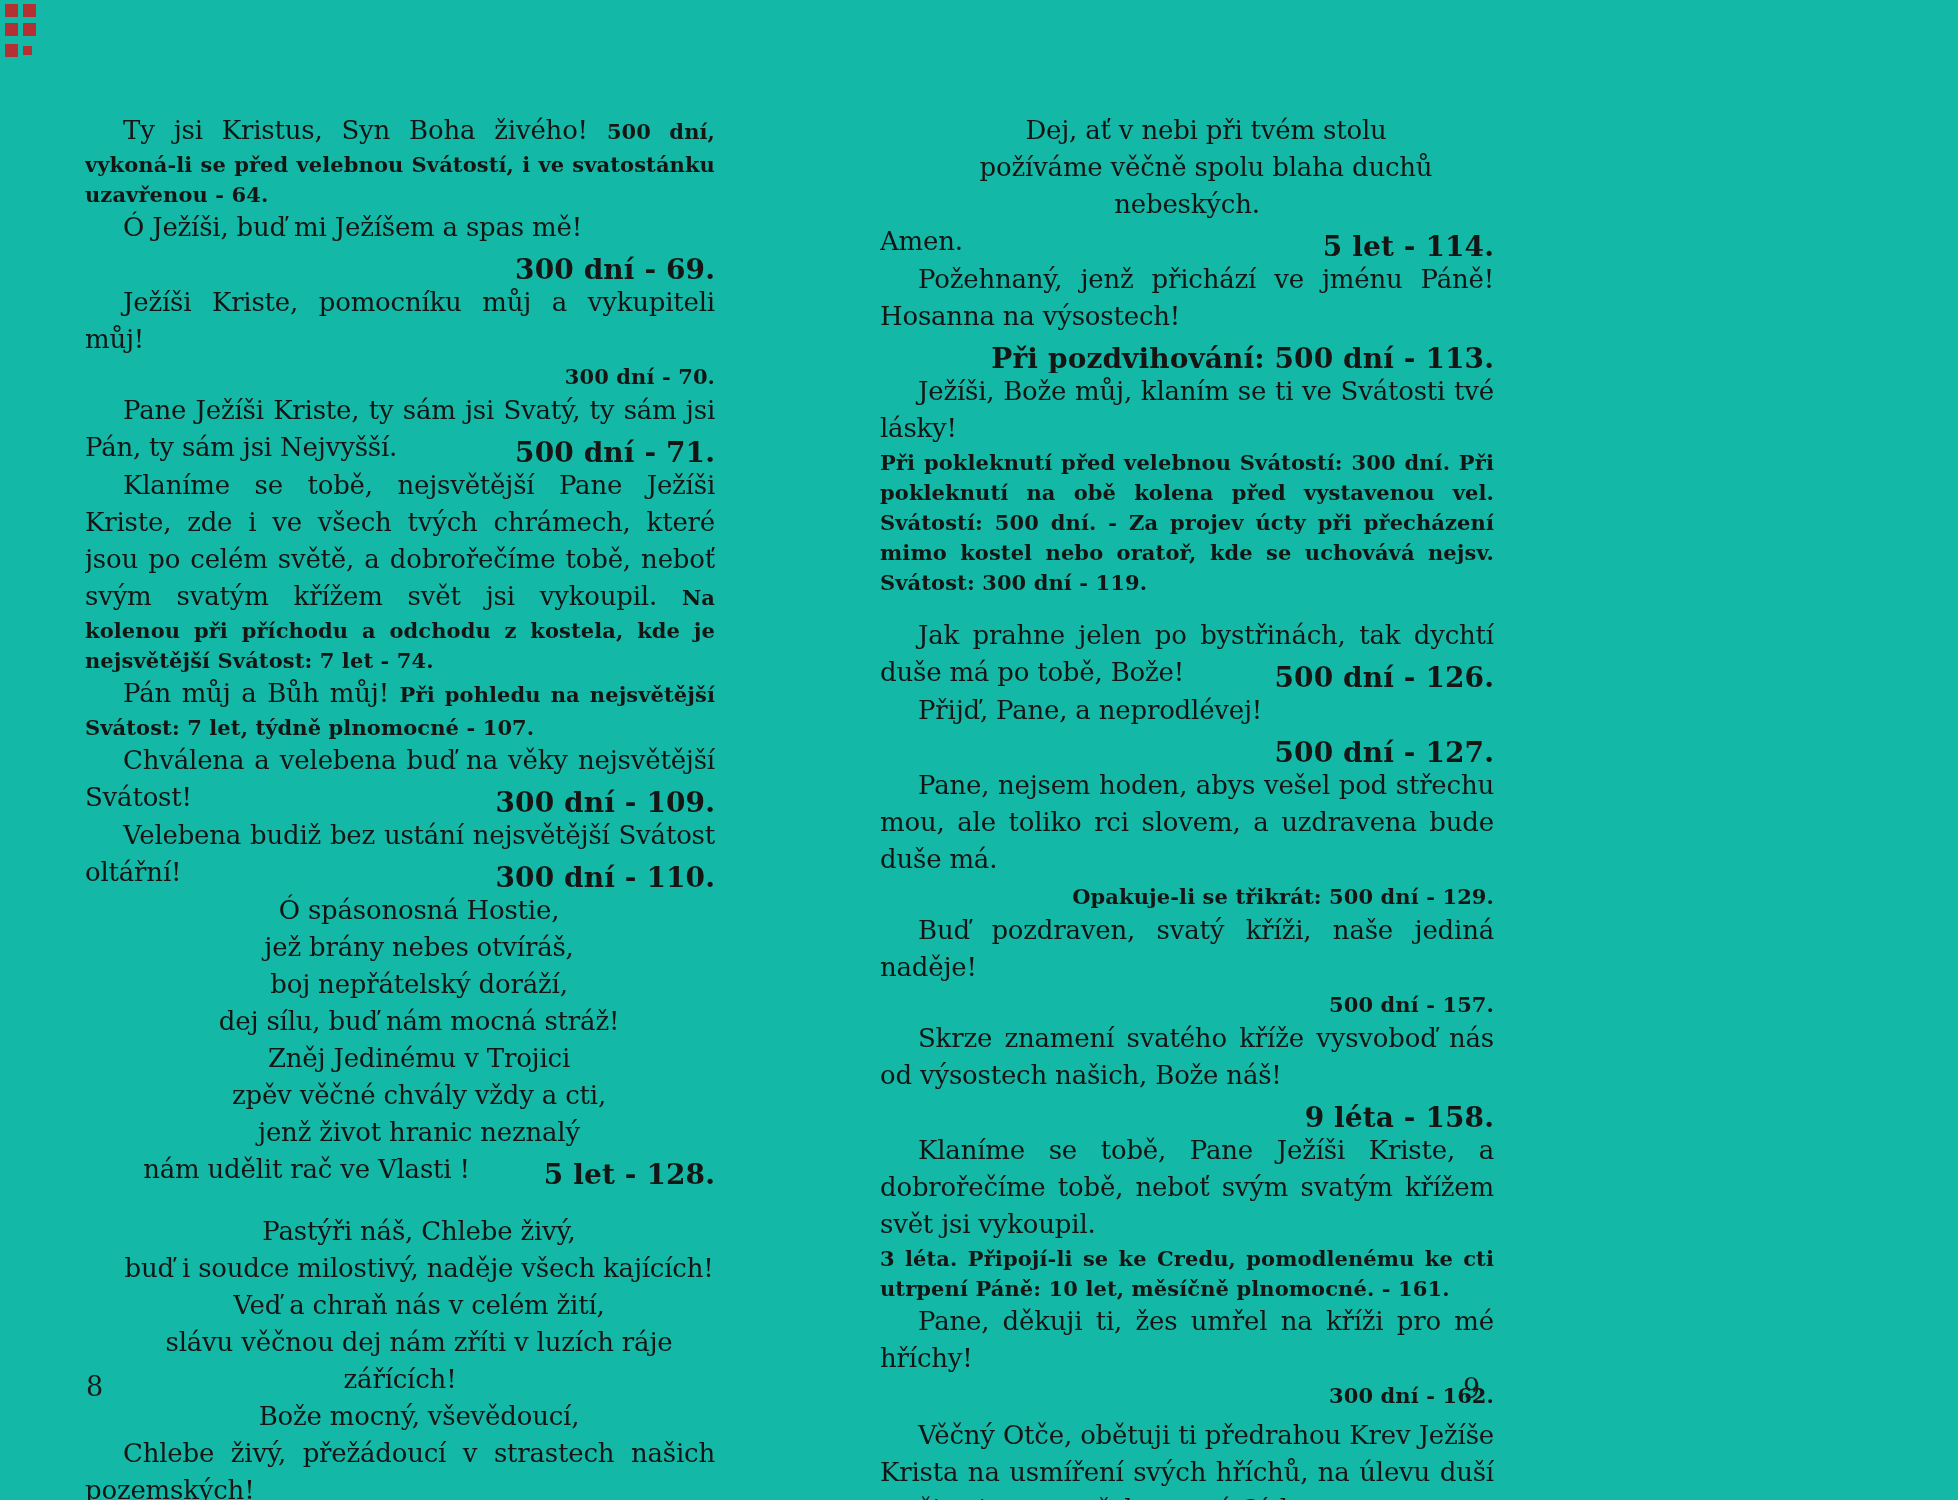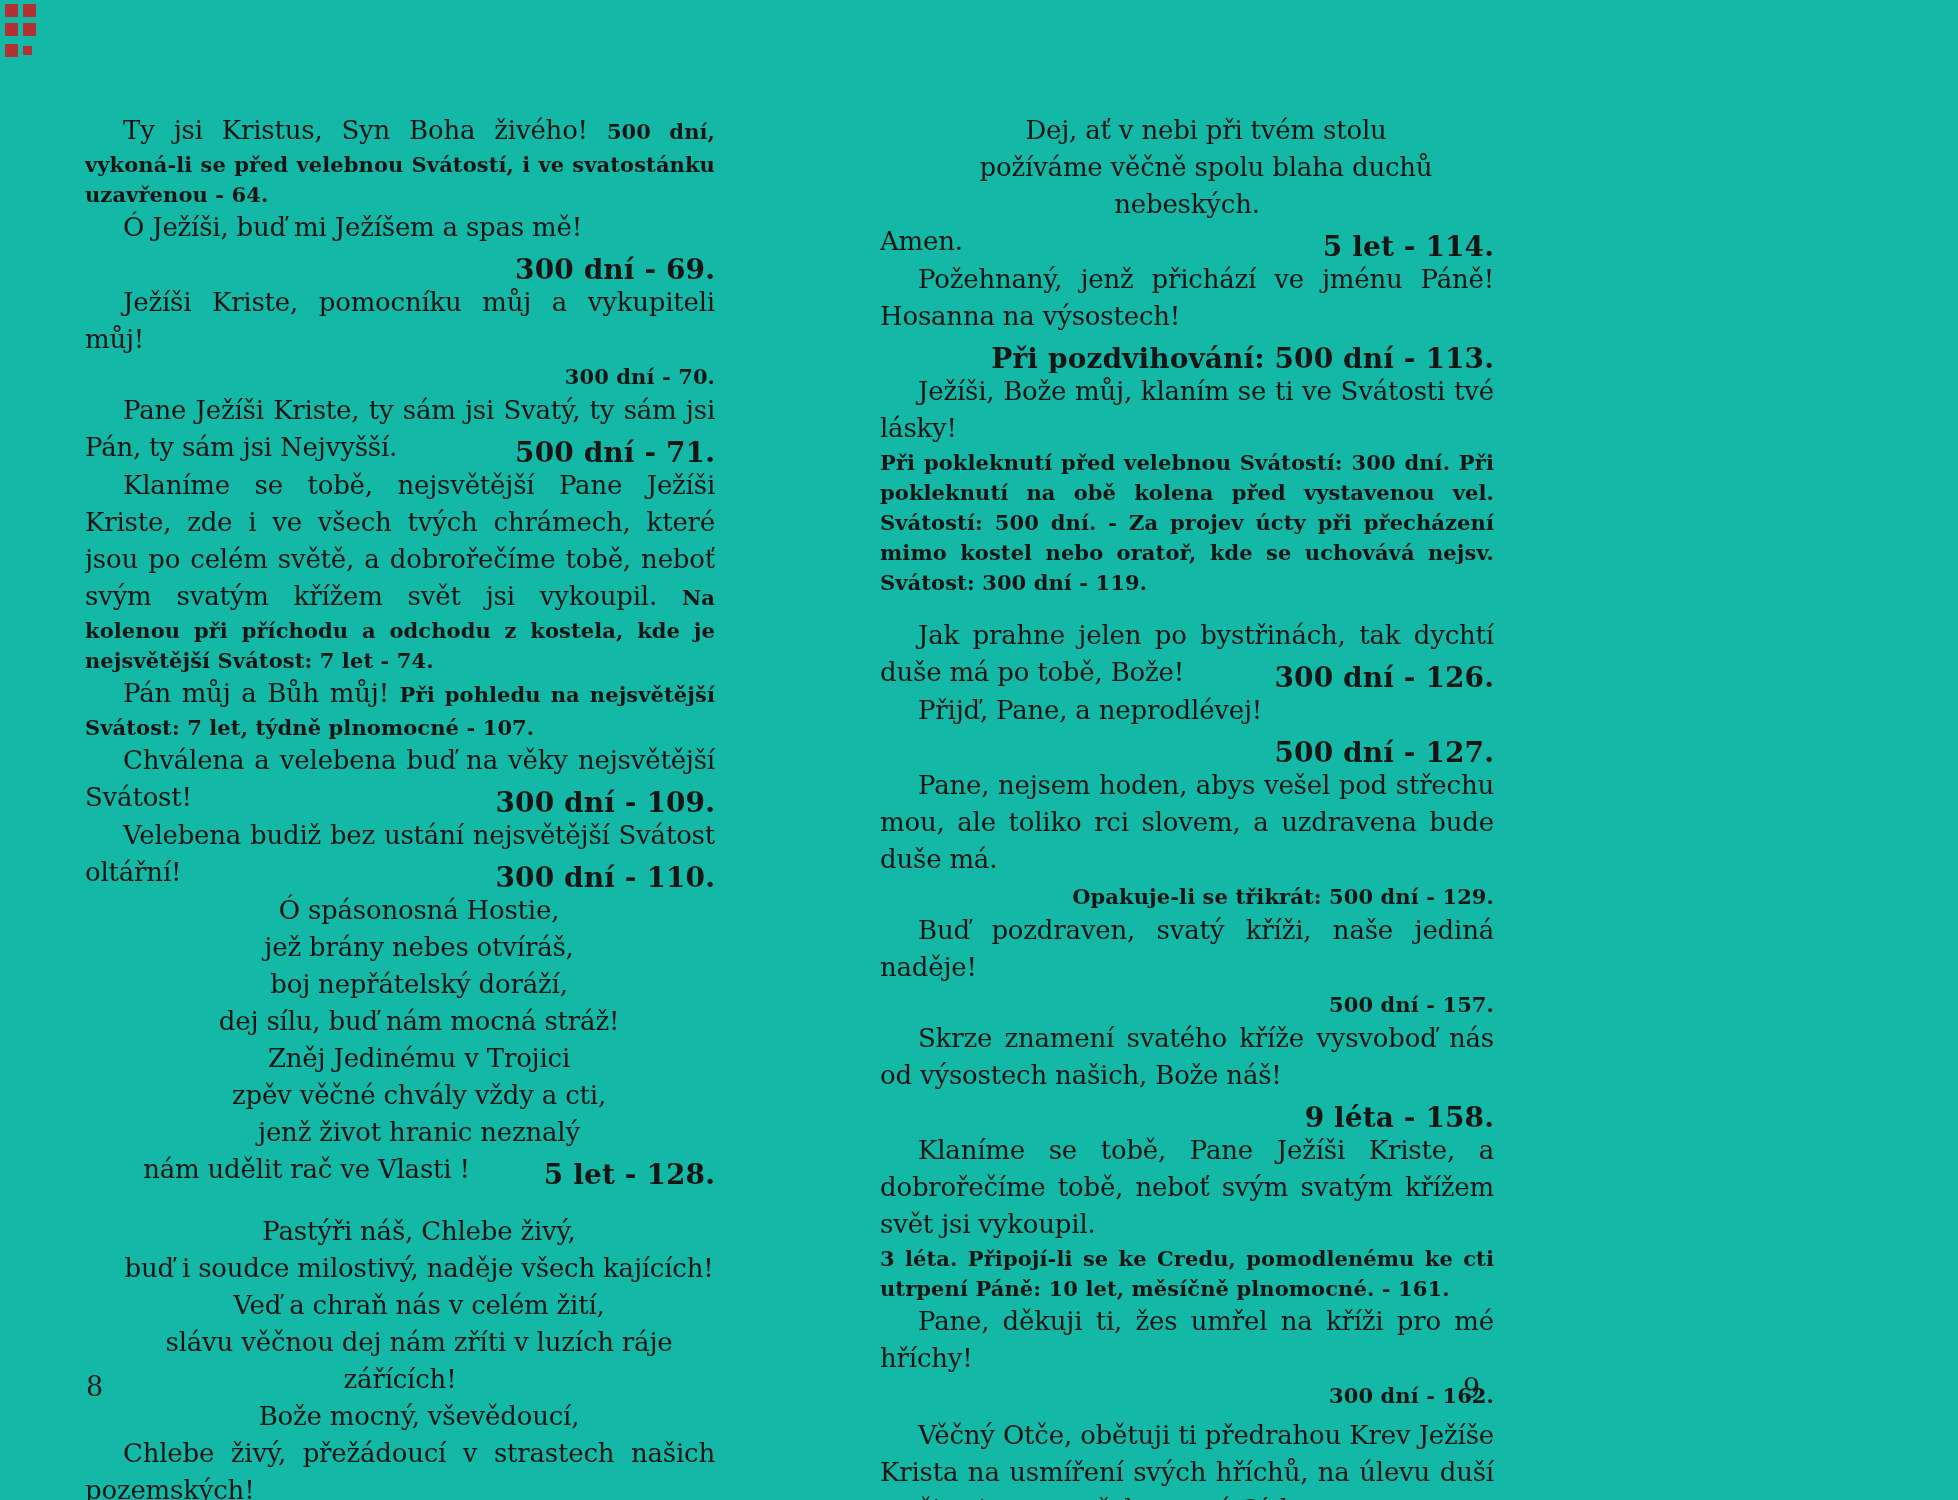--- a/index.html
+++ b/index.html
@@ -97,21 +97,21 @@
     </div>
 
   <div class="col col-right">
       <div class="blk verse indent"><span class="run-main">Dej, ať v nebi při tvém stolu</span></div>
       <div class="blk verse indent"><span class="run-main">požíváme věčně spolu blaha duchů nebeských.</span></div>
       <div class="blk para"><span class="run-main">Amen.</span><span class="run-noteright">5 let - 114.</span></div>
       <div class="blk para indent"><span class="run-main">Požehnaný, jenž přichází ve jménu Páně! Hosanna na výsostech! </span><span class="run-noteright">Při pozdvihování: 500 dní - 113.</span></div>
       <div class="blk para indent"><span class="run-main">Ježíši, Bože můj, klaním se ti ve Svátosti tvé lásky!</span></div>
       <div class="blk notepara"><span class="run-note">Při pokleknutí před velebnou Svátostí: 300 dní. Při pokleknutí na obě kolena před vystavenou vel. Svátostí: 500 dní. - Za projev úcty při přecházení mimo kostel nebo oratoř, kde se uchovává nejsv. Svátost: 300 dní - 119.</span></div>
       <div class="gap" style="height: 20px;"></div>
-      <div class="blk para indent"><span class="run-main">Jak prahne jelen po bystřinách, tak dychtí duše má po tobě, Bože!</span><span class="run-noteright">300 dní - 126.</span></div>
+      <div class="blk para indent"><span class="run-main">Jak prahne jelen po bystřinách, tak dychtí duše má po tobě, Bože!</span><span class="run-noteright">500 dní - 126.</span></div>
       <div class="blk para indent"><span class="run-main">Přijď, Pane, a neprodlévej!</span><span class="run-noteright">500 dní - 127.</span></div>
       <div class="blk para indent"><span class="run-main">Pane, nejsem hoden, abys vešel pod střechu mou, ale toliko rci slovem, a uzdravena bude duše má.</span></div>
       <div class="blk right"><span class="run-note">Opakuje-li se třikrát: 500 dní - 129.</span></div>
       <div class="blk para indent"><span class="run-main">Buď pozdraven, svatý kříži, naše jediná naděje!</span></div>
       <div class="blk right"><span class="run-note">500 dní - 157.</span></div>
       <div class="blk para indent"><span class="run-main">Skrze znamení svatého kříže vysvoboď nás od výsostech našich, Bože náš!</span><span class="run-noteright">9 léta - 158.</span></div>
       <div class="blk para indent"><span class="run-main">Klaníme se tobě, Pane Ježíši Kriste, a dobrořečíme tobě, neboť svým svatým křížem svět jsi vykoupil.</span></div>
       <div class="blk notepara"><span class="run-note">3 léta. Připojí-li se ke Credu, pomodlenému ke cti utrpení Páně: 10 let, měsíčně plnomocné. - 161.</span></div>
       <div class="blk para indent"><span class="run-main">Pane, děkuji ti, žes umřel na kříži pro mé hříchy!</span></div>
       <div class="blk right"><span class="run-note">300 dní - 162.</span></div>

